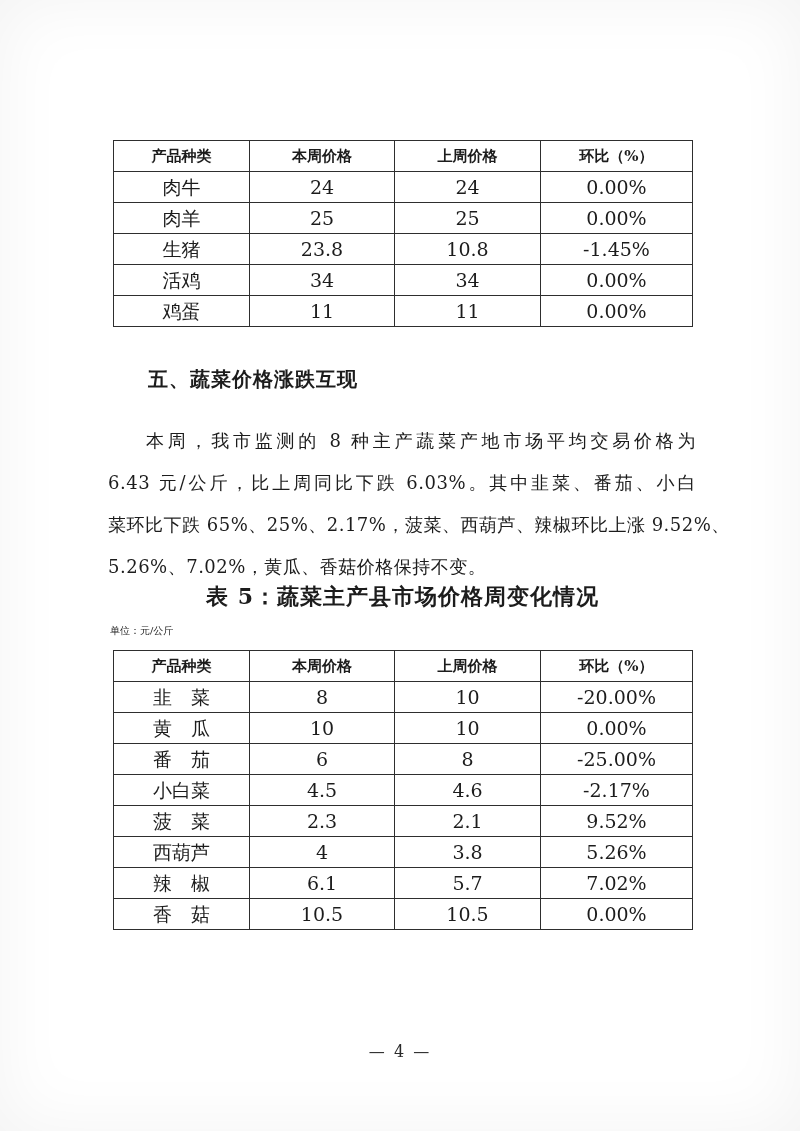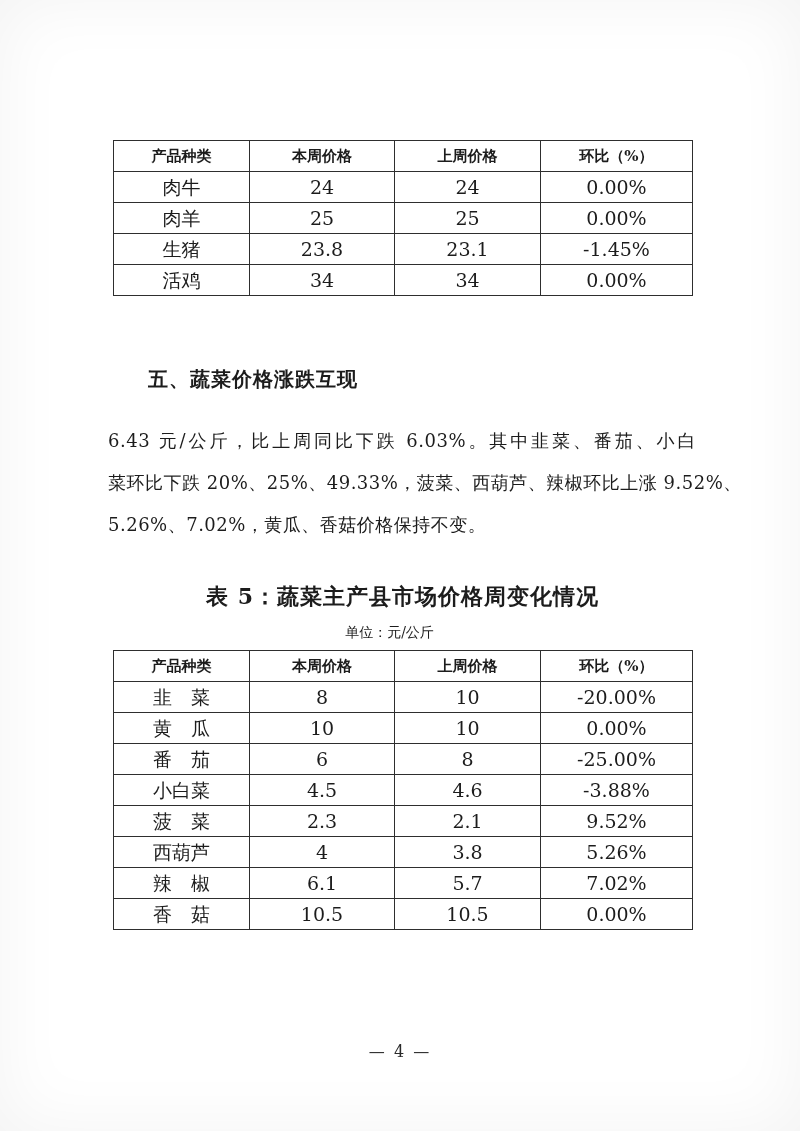--- a/index.html
+++ b/index.html
@@ -86,25 +86,25 @@
     left: 113px;
     top: 582px;
     width: 579px;
     text-align: center;
     font-weight: bold;
     font-size: 22px;
     letter-spacing: 1px;
   }
   .unit-label {
     position: absolute;
-    left: 100px;
+    left: 110px;
     top: 624px;
     width: 579px;
-    text-align: center;
-    font-size: 14px;
+    text-align: left;
+    font-size: 10px;
   }
 
   
   .page-footer {
     position: absolute;
     left: 0;
     top: 1042px;
     width: 800px;
     text-align: center;
     font-size: 16px;
@@ -141,37 +141,44 @@
         </tr>
         <tr>
           <td>肉羊</td>
           <td>25</td>
           <td>25</td>
           <td>0.00%</td>
         </tr>
         <tr>
           <td>生猪</td>
           <td>23.8</td>
-          <td>23.1</td>
+          <td>10.8</td>
           <td>-1.45%</td>
         </tr>
         <tr>
           <td>活鸡</td>
           <td>34</td>
           <td>34</td>
           <td>0.00%</td>
         </tr>
+        <tr>
+          <td>鸡蛋</td>
+          <td>11</td>
+          <td>11</td>
+          <td>0.00%</td>
+        </tr>
       </tbody>
   </table>
 
   <div class="section-heading">五、蔬菜价格涨跌互现</div>
 
   <div class="body-paragraph">
+    <div class="para-line first">本周，我市监测的 8 种主产蔬菜产地市场平均交易价格为</div>
     <div class="para-line">6.43 元/公斤，比上周同比下跌 6.03%。其中韭菜、番茄、小白</div>
-    <div class="para-line">菜环比下跌 20%、25%、49.33%，菠菜、西葫芦、辣椒环比上涨 9.52%、</div>
+    <div class="para-line">菜环比下跌 65%、25%、2.17%，菠菜、西葫芦、辣椒环比上涨 9.52%、</div>
     <div class="para-line last">5.26%、7.02%，黄瓜、香菇价格保持不变。</div>
   </div>
 
   <div class="table-caption">表 5：蔬菜主产县市场价格周变化情况</div>
 
   <div class="unit-label">单位：元/公斤</div>
 
   <table class="price-table" id="vegetable-table">
     <colgroup>
       <col class="c1">
@@ -203,21 +210,21 @@
         <tr>
           <td>番　茄</td>
           <td>6</td>
           <td>8</td>
           <td>-25.00%</td>
         </tr>
         <tr>
           <td>小白菜</td>
           <td>4.5</td>
           <td>4.6</td>
-          <td>-3.88%</td>
+          <td>-2.17%</td>
         </tr>
         <tr>
           <td>菠　菜</td>
           <td>2.3</td>
           <td>2.1</td>
           <td>9.52%</td>
         </tr>
         <tr>
           <td>西葫芦</td>
           <td>4</td>

